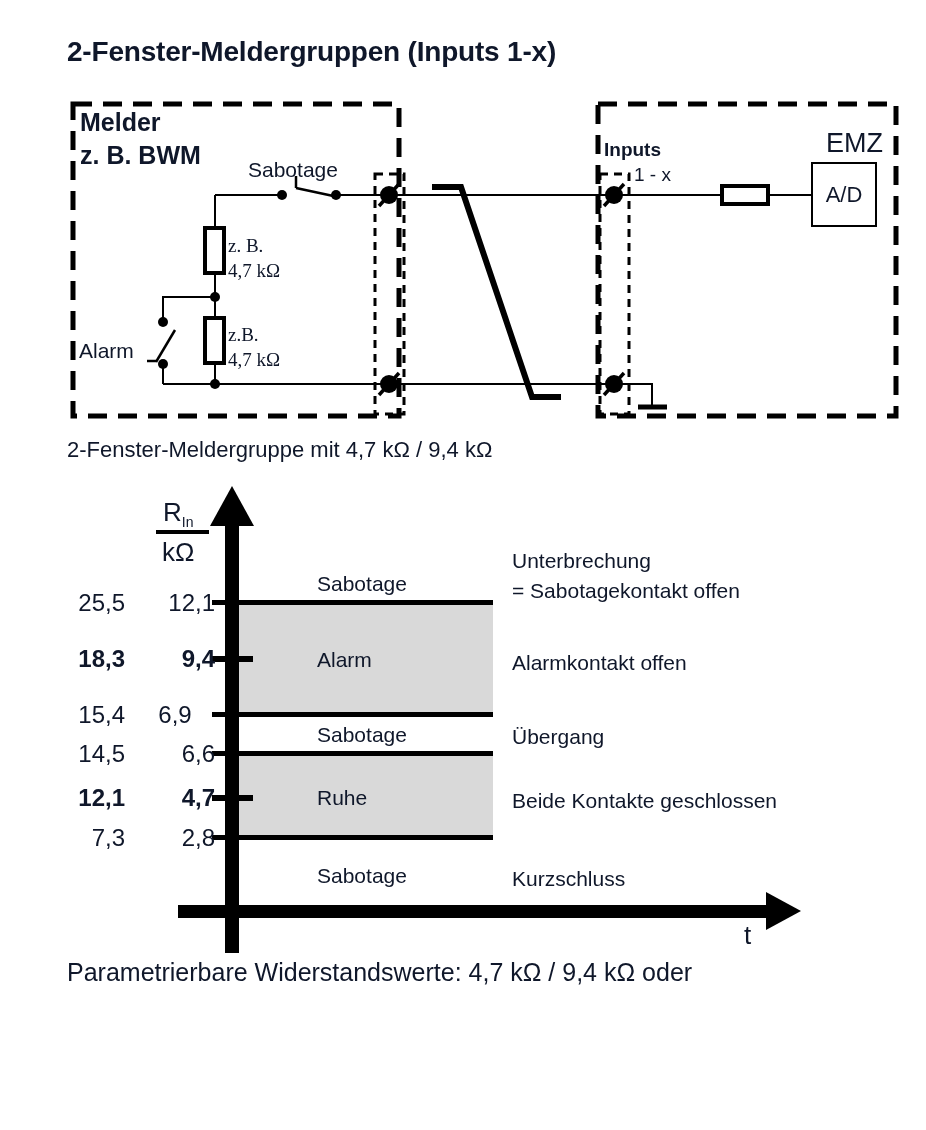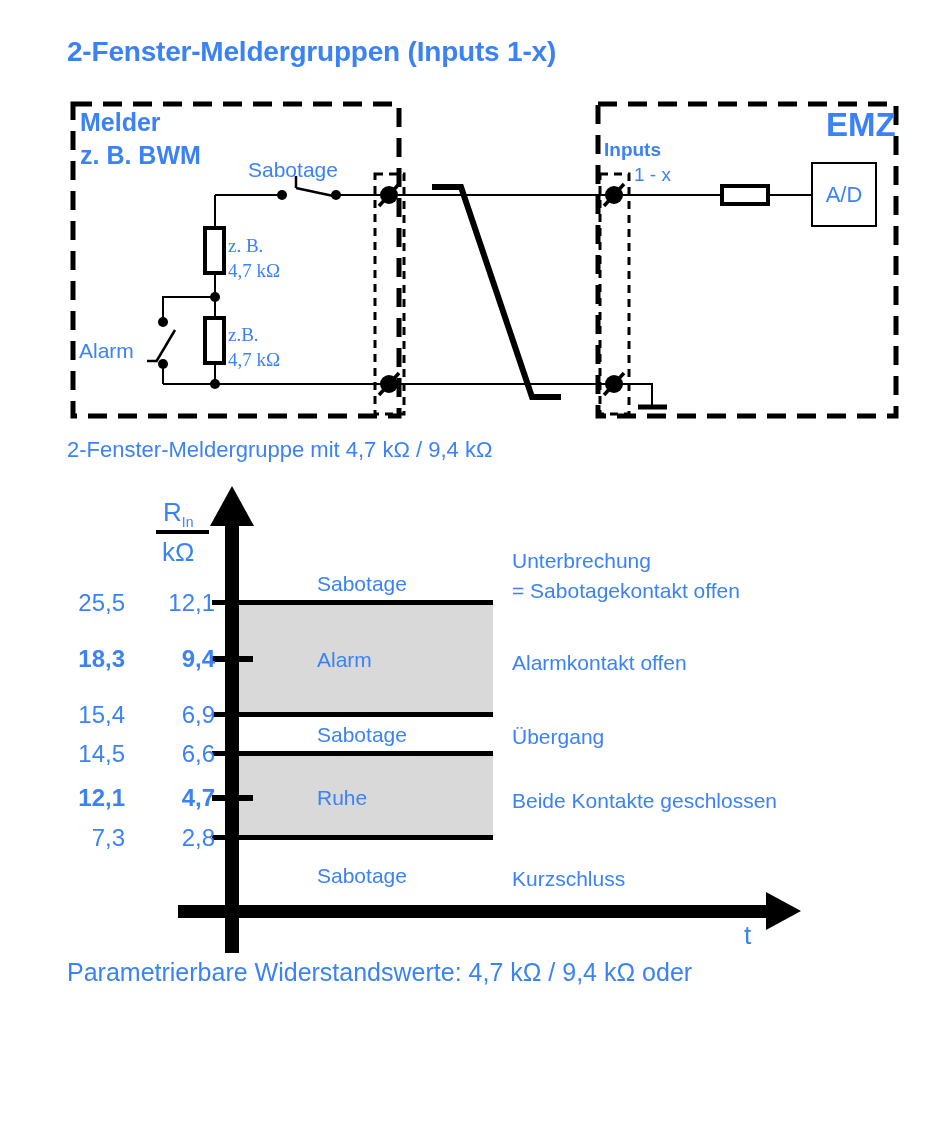--- a/index.html
+++ b/index.html
@@ -1,24 +1,24 @@
 <!DOCTYPE html>
 <html><head>
 <meta charset="utf-8">
 <style>
   html,body{margin:0;padding:0;background:#fff;}
   .page{position:relative;width:926px;height:1130px;background:#fff;overflow:hidden;
-        font-family:"Liberation Sans","DejaVu Sans",sans-serif;color:#3b82f6;}
+        font-family:"Liberation Sans","DejaVu Sans",sans-serif;color:#0f172a;}
   .abs{position:absolute;}
   .title{font-size:28px;font-weight:bold;letter-spacing:-0.2px;}
   .box-label{font-size:25px;font-weight:bold;line-height:33px;white-space:pre;}
   .lbl21{font-size:21px;}
   .lbl19{font-size:19px;line-height:25px;white-space:pre;font-family:Liberation Serif, serif;}
   .lbl19b{font-size:19px;font-weight:bold;}
-  .emz{font-size:33px;font-weight:bold;}
+  .emz{font-size:27px;font-weight:normal;margin-top:22px;}
   .ad{font-size:22px;text-align:center;}
   .caption{font-size:22px;}
   .num{font-size:24px;line-height:28px;text-align:right;}
   .num.bold{font-weight:bold;}
   .bandlbl{font-size:21px;}
   .desc{font-size:21px;line-height:30px;}
   .footer-line{font-size:25px;}
   .vaxis{background:#000;}
   .haxis{background:#000;}
   .tickline{background:#000;}
@@ -127,21 +127,21 @@
   <div class="abs tickline" style="left:212px;top:835px;width:281px;height:5px;"></div>
 
   <div class="abs tickline" style="left:212px;top:656px;width:41px;height:6px;"></div>
   <div class="abs tickline" style="left:212px;top:795px;width:41px;height:6px;"></div>
 
   <div class="abs num" style="left:50px;top:589px;width:75px;">25,5</div>
   <div class="abs num" style="left:135px;top:589px;width:80px;">12,1</div>
   <div class="abs num bold" style="left:50px;top:645px;width:75px;">18,3</div>
   <div class="abs num bold" style="left:135px;top:645px;width:80px;">9,4</div>
   <div class="abs num" style="left:50px;top:701px;width:75px;">15,4</div>
-  <div class="abs num" style="left:135px;top:701px;width:80px;">6,9</div>
+  <div class="abs num" style="left:135px;top:701px;width:80px;text-align:center;">6,9</div>
   <div class="abs num" style="left:50px;top:740px;width:75px;">14,5</div>
   <div class="abs num" style="left:135px;top:740px;width:80px;">6,6</div>
   <div class="abs num bold" style="left:50px;top:784px;width:75px;">12,1</div>
   <div class="abs num bold" style="left:135px;top:784px;width:80px;">4,7</div>
   <div class="abs num" style="left:50px;top:824px;width:75px;">7,3</div>
   <div class="abs num" style="left:135px;top:824px;width:80px;">2,8</div>
 
   <div class="abs bandlbl" style="left:317px;top:572px;">Sabotage</div>
   <div class="abs bandlbl" style="left:317px;top:648px;">Alarm</div>
   <div class="abs bandlbl" style="left:317px;top:723px;">Sabotage</div>

